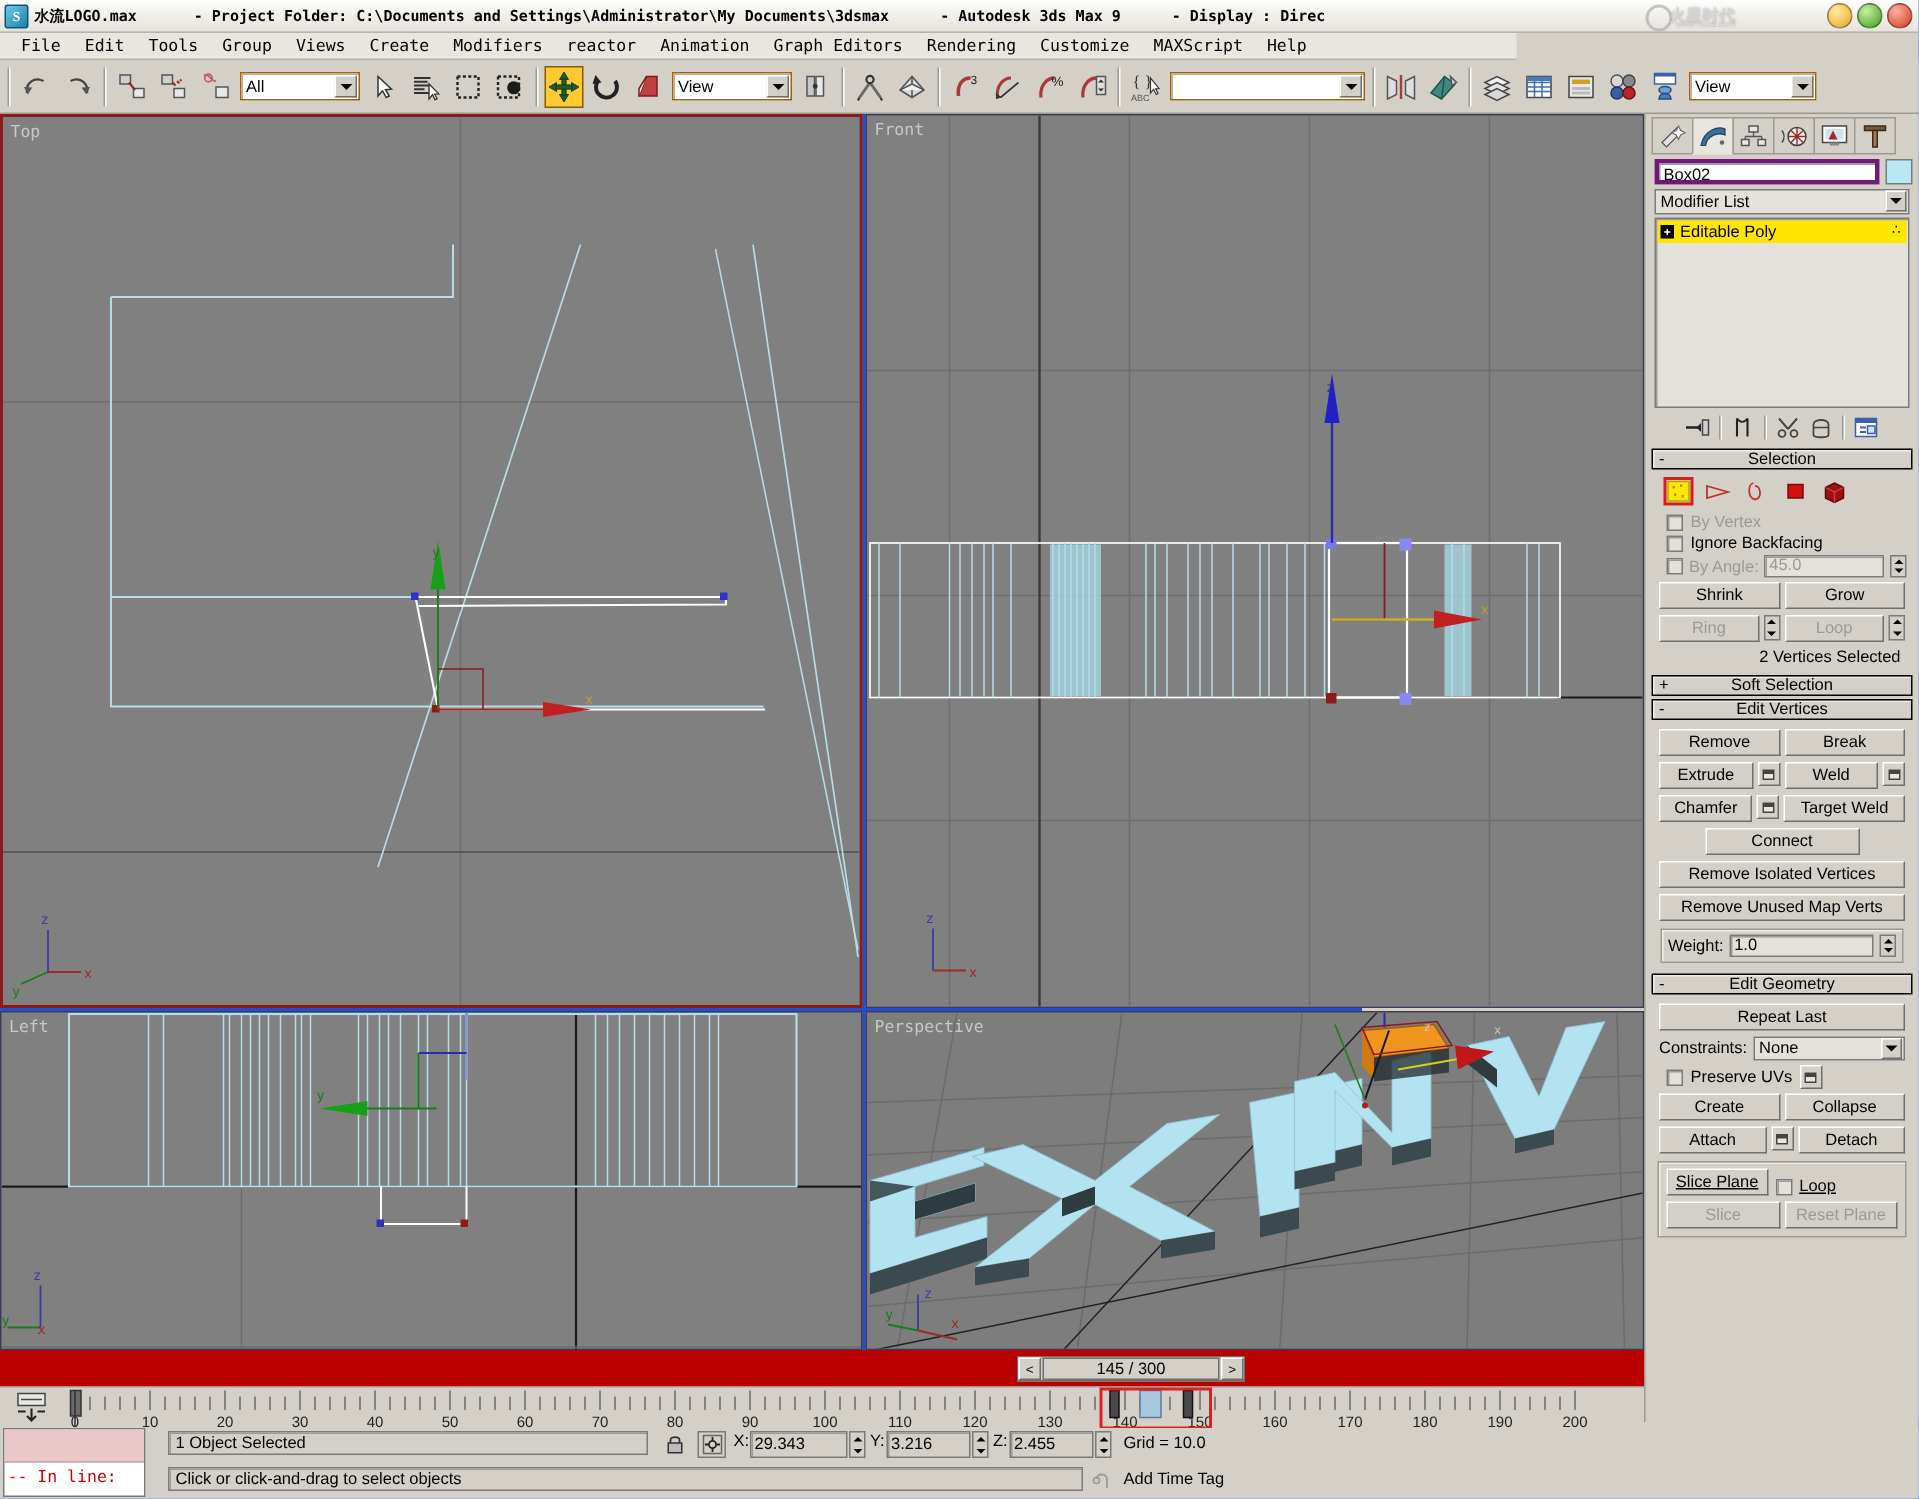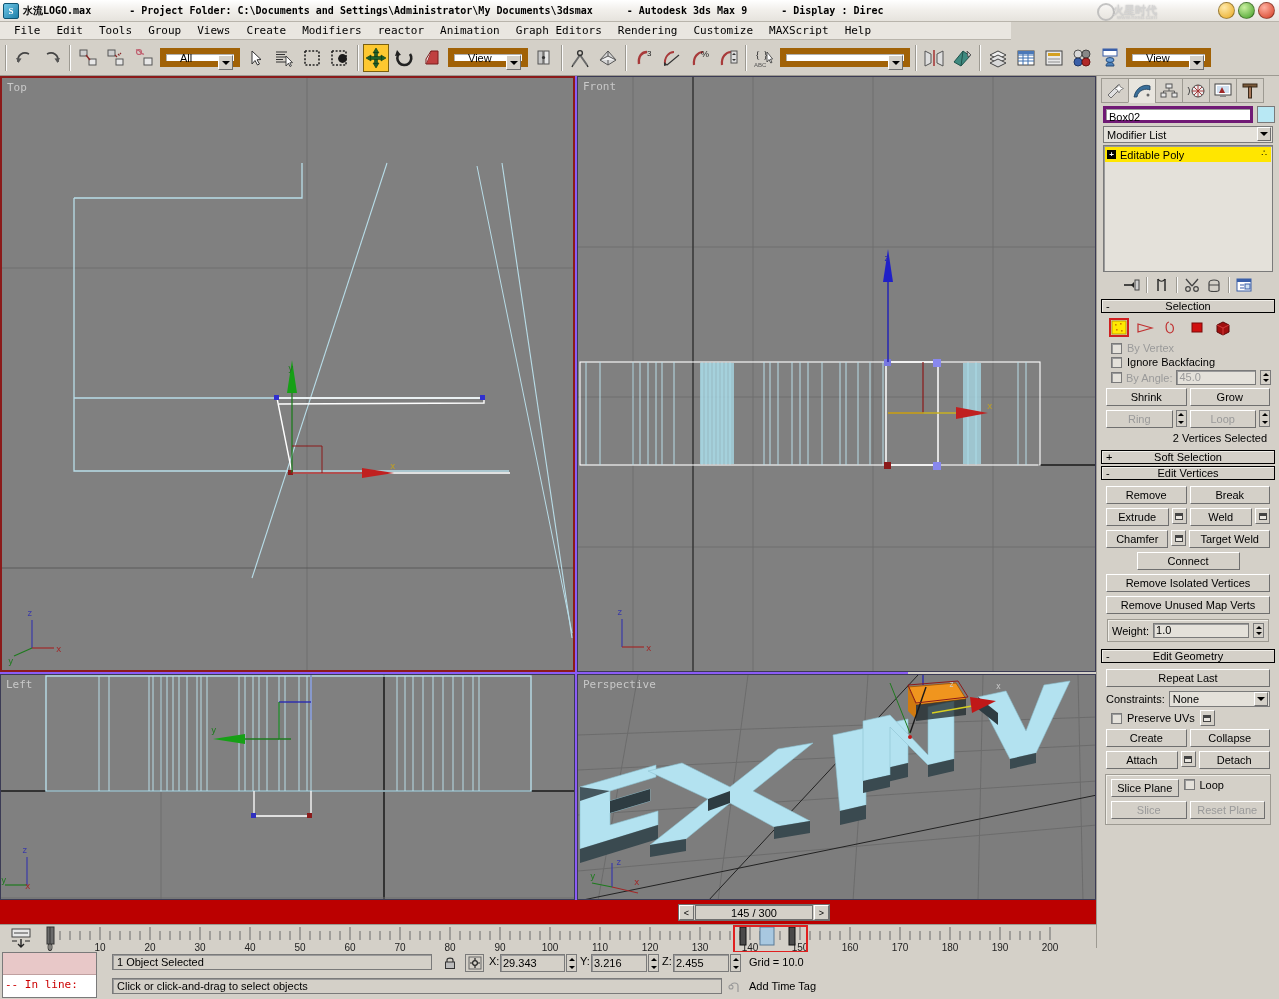--- a/index.html
+++ b/index.html
@@ -75,34 +75,34 @@
   .tbtn {
     width: 26px; height: 28px; margin: 0 1px;
     border: 1px solid transparent; background: transparent;
     display: flex; align-items: center; justify-content: center;
     position: relative; cursor: default;
   }
   .tbtn.on { background: #fdc830; border: 1px solid #7a6010; }
   .tbtn svg { display: block; }
   .tsep { width: 2px; height: 26px; border-left: 1px solid #9d9a92; border-right: 1px solid #fbfbfb; margin: 0 3px; }
   .tb-combo {
-    height: 19px; border: 6px solid #a16207; background: #fff;
+    height: 19px; border: 1px solid #a16207; background: #fff;
     display: flex; align-items: center; position: relative;
-    font-size: 11px; color: #000; padding-left: 14px; margin: 0 2px;
+    font-size: 11px; color: #000; padding-left: 3px; margin: 0 2px;
     box-shadow: inset 1px 1px 0 #b0b0b0;
   }
   .tb-combo .arrow {
     position: absolute; right: 1px; top: 1px; width: 15px; height: 15px;
     background: #d4d0c8; border: 1px solid #fff; border-right-color: #6f6f6f; border-bottom-color: #6f6f6f;
     display: flex; align-items: center; justify-content: center;
   }
   .caret { width: 0; height: 0; border-left: 4px solid transparent; border-right: 4px solid transparent; border-top: 4px solid #000; }
 
   
-  .viewgrid { position: absolute; left: 0; top: 76px; width: 908px; height: 824px; background: #8b5cf6; }
+  .viewgrid { position: absolute; left: 0; top: 76px; width: 908px; height: 824px; background: #1d4ed8; }
   .vp { position: absolute; background: #808080; overflow: hidden; }
   .vp-label {
     position: absolute; left: 5px; top: 3px; z-index: 6;
     font-family: "DejaVu Sans Mono", monospace; font-size: 11px; color: #c8c8c8;
   }
   .vp-top { left: 0; top: 0; width: 575px; height: 596px; border: 2px solid #8b1a1a; }
   .vp-front { left: 577px; top: 0; width: 519px; height: 596px; border: 1px solid #3b3b55; }
   .vp-left { left: 0; top: 598px; width: 575px; height: 226px; border: 1px solid #3b3b55; }
   .vp-persp { left: 577px; top: 598px; width: 519px; height: 226px; border: 1px solid #3b3b55; }
   .vp svg { position: absolute; left: 0; top: 0; }
@@ -1051,21 +1051,21 @@
           <div class="btn" style="flex:1">Collapse</div>
         </div>
         <div class="btnrow">
           <div class="btn" style="flex:1">Attach</div>
           <div class="smallbox">
               <i></i>
             </div>
           <div class="btn" style="flex:1">Detach</div>
         </div>
         <div style="border:1px solid #9d9a92;margin:3px 2px 0;padding:2px 2px 3px;box-shadow:inset 1px 1px 0 #f0eee8;">
-          <div class="btnrow" style="align-items:flex-start;gap:5px;">
+          <div class="btnrow" style="align-items:flex-end;gap:5px;text-decoration:underline;">
             <div class="btn" style="flex:1">Slice Plane</div>
             <div class="chk"></div>
             <span style="flex:1">Loop</span>
           </div>
           <div class="btnrow">
             <div class="btn dim" style="flex:1">Slice</div>
             <div class="btn dim" style="flex:1">Reset Plane</div>
           </div>
         </div>
       </div>

